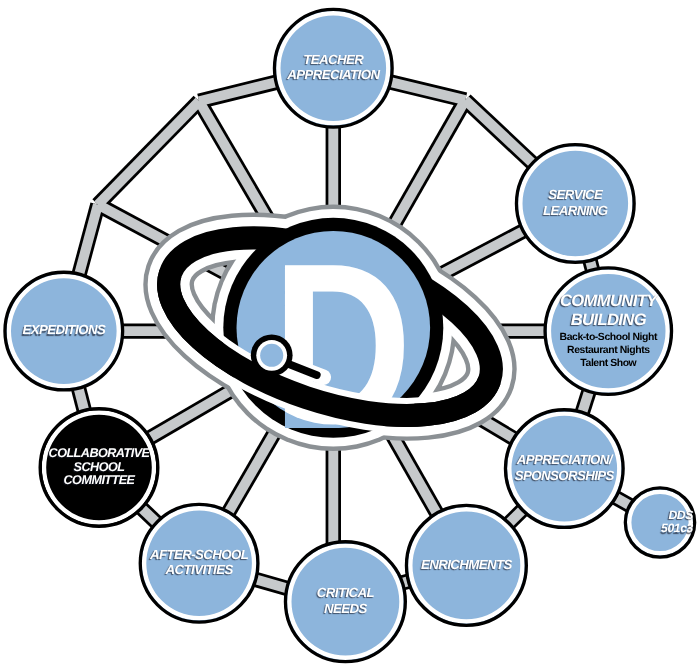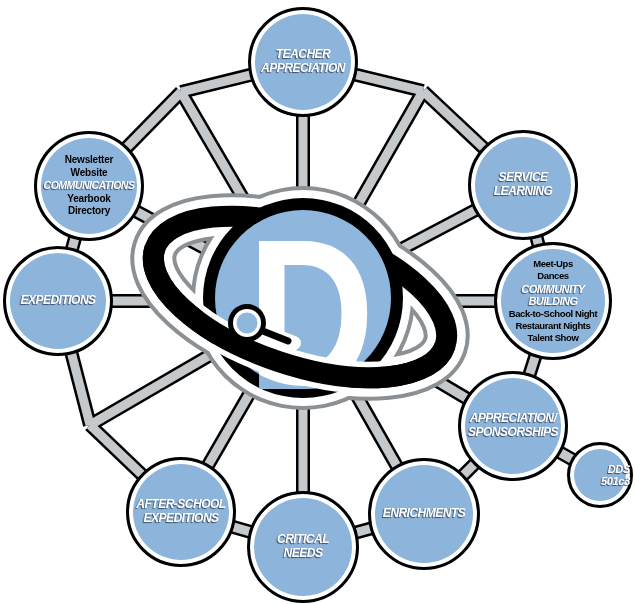--- a/index.html
+++ b/index.html
@@ -28,26 +28,26 @@
   .n-teacher       {left:248px;top:7px;  width:110px;height:110px;}
   .n-create        {left:126px;top:37px; width:110px;height:110px;}
   .n-uniforms      {left:368px;top:36px; width:110px;height:110px;}
   .n-communications{left:34px; top:131px;width:110px;height:110px;}
   .n-service       {left:468px;top:130px;width:110px;height:110px;justify-content:flex-end;}
   .n-expeditions   {left:3px;  top:246px;width:110px;height:110px;}
   .n-community     {left:494px;top:242px;width:118px;height:118px;}
   .n-collaborative {left:35px; top:370px;width:110px;height:110px;background:#000;}
   .n-fundraising   {left:458px;top:371px;width:110px;height:110px;}
   .n-after         {left:126px;top:457px;width:110px;height:110px;}
-  .n-critical      {left:247px;top:491px;width:112px;height:112px;}
+  .n-critical      {left:258px;top:491px;width:112px;height:112px;}
   .n-enrichments   {left:368px;top:458px;width:112px;height:112px;}
   .n-dds           {left:567px;top:442px;width:66px; height:66px;}
   
   .n-communications .head{font-size:10.5px;margin:1px 0;}
-  .n-community .head{font-size:11px;margin:1px 0;}
+  .n-community .head{font-size:15px;margin:1px 0;}
   .n-community .sub{font-size:9.5px;letter-spacing:-0.4px;}
   .n-collaborative .head{font-size:11.5px;}
   .n-dds .head{font-size:11px;letter-spacing:-0.3px;text-align:right;}
 </style>
 </head>
 <body>
 
 <div id="stage">
 
   <svg id="art" width="635" height="604" viewBox="0 0 635 604">
@@ -160,55 +160,51 @@
 
   <div class="node n-teacher">
     <div class="inner">
         <div class="head">TEACHER
 APPRECIATION</div>
       </div>
   </div>
 
 
 
-  <div class="node n-communications">
-    <div class="inner">
-      <div class="sub">Newsletter
-Website</div>
-      <div class="head">COMMUNICATIONS</div>
-      <div class="sub">Yearbook
-Directory</div>
-    </div>
-  </div>
 
   <div class="node n-service">
     <div class="inner">
         <div class="head">SERVICE
 LEARNING</div>
       </div>
   </div>
 
   <div class="node n-expeditions">
     <div class="inner">
         <div class="head">EXPEDITIONS</div>
       </div>
   </div>
 
   <div class="node n-community">
     <div class="inner">
-      <div class="sub">Meet-Ups
-Dances</div>
       <div class="head">COMMUNITY
 BUILDING</div>
       <div class="sub">Back-to-School Night
 Restaurant Nights
 Talent Show</div>
     </div>
   </div>
 
+  <div class="node n-collaborative">
+    <div class="inner">
+        <div class="head">COLLABORATIVE
+SCHOOL
+COMMITTEE</div>
+      </div>
+  </div>
 
   <div class="node n-fundraising">
     <div class="inner">
         <div class="head">APPRECIATION/
 SPONSORSHIPS</div>
       </div>
   </div>
 
   <div class="node n-dds">
     <div class="inner">
@@ -226,17 +222,17 @@
   <div class="node n-critical">
     <div class="inner">
         <div class="head">CRITICAL
 NEEDS</div>
       </div>
   </div>
 
   <div class="node n-after">
     <div class="inner">
         <div class="head">AFTER-SCHOOL
-EXPEDITIONS</div>
+ACTIVITIES</div>
       </div>
   </div>
 
 </div>
 
 </body></html>

